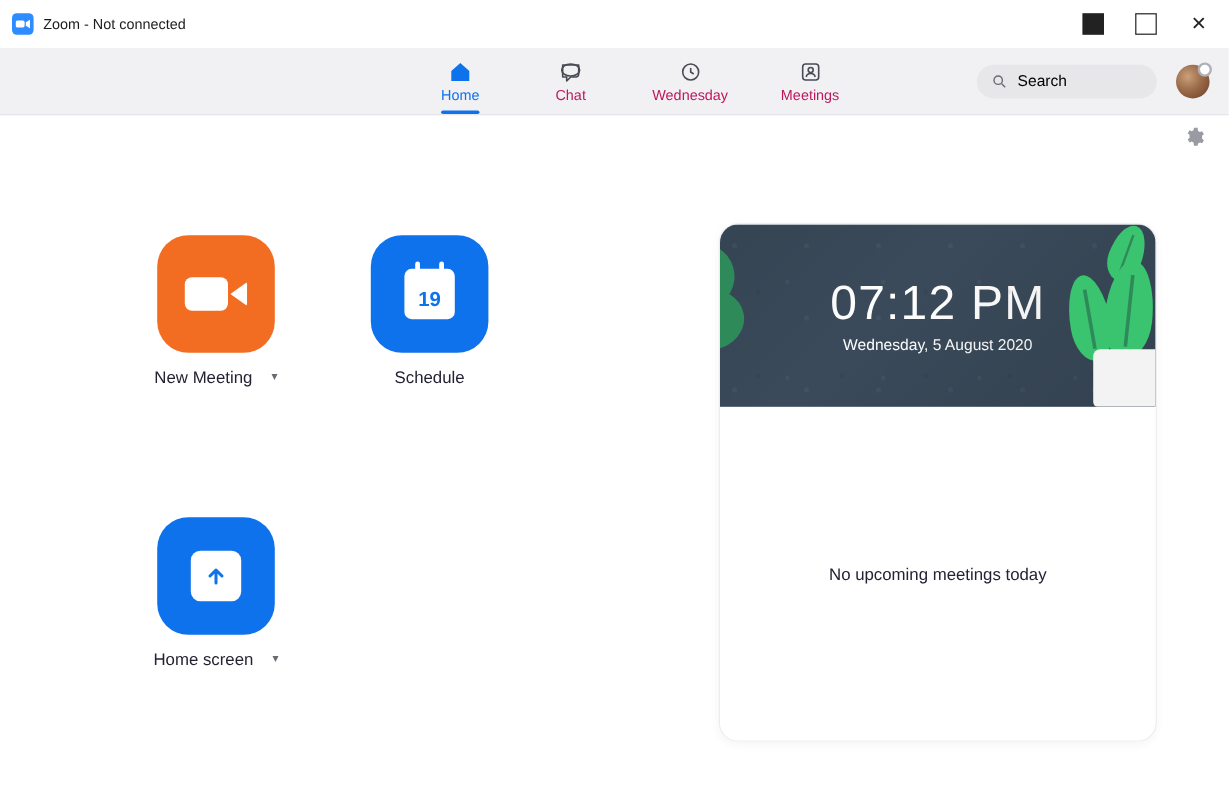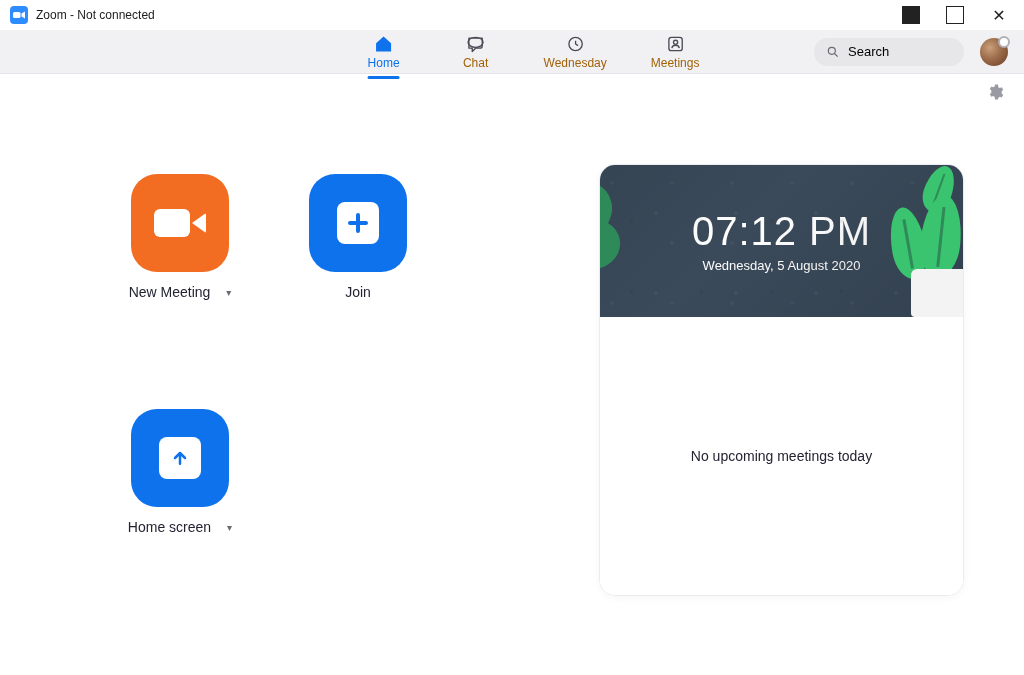--- a/index.html
+++ b/index.html
@@ -7,21 +7,21 @@
     font-family: -apple-system, BlinkMacSystemFont, "Segoe UI", Arial, sans-serif;
     background: #ffffff;
     width: 1024px;
     height: 675px;
     overflow: hidden;
     color: #232333;
   }
 
   
   .titlebar {
-    height: 30px;
+    height: 40px;
     display: flex;
     align-items: center;
     padding: 0 10px;
     background: #ffffff;
   }
   .titlebar .app-icon {
     width: 18px; height: 18px;
     background: #2d8cff;
     border-radius: 4px;
     display: flex; align-items: center; justify-content: center;
@@ -29,38 +29,38 @@
   }
   .titlebar .app-icon svg { width: 12px; height: 8px; fill: #fff; }
   .titlebar .title { font-size: 12px; color: #1c1c1c; }
   .titlebar .win-controls { margin-left: auto; display: flex; gap: 26px; align-items: center; padding-right: 6px; }
   .titlebar .win-controls span { font-size: 14px; color: #222; cursor: default; display: inline-flex; align-items: center; justify-content: center; width: 18px; height: 18px; }
   .win-controls .wc-square { width: 10px; height: 10px; border: 1px solid #222; display:inline-block; }
   .win-controls .wc-min { width: 12px; height: 1px; background: #222; display:inline-block; }
 
   
   .topnav {
-    height: 44px;
+    height: 56px;
     background: #f1f1f4;
     border-bottom: 1px solid #e5e5ea;
     display: flex;
     align-items: center;
     position: relative;
   }
   .nav-center {
     position: absolute;
     left: 50%;
     transform: translateX(-50%);
     display: flex;
     gap: 44px;
     padding-left: 35px;
   }
   .nav-item {
     display: flex; flex-direction: column; align-items: center;
-    font-size: 12px; color: #a16207; gap: 2px; cursor: pointer;
+    font-size: 12px; color: #be185d; gap: 2px; cursor: pointer;
     min-width: 48px;
   }
   .nav-item.active { color: #0e72ed; position: relative; }
   .nav-item.active::after {
     content: "";
     position: absolute;
     bottom: -9px;
     left: 50%;
     transform: translateX(-50%);
     width: 32px; height: 3px;
@@ -340,32 +340,31 @@
           <span class="body"></span>
             <span class="lens"></span>
         </span>
       </div>
       <div class="label">
         <span>New Meeting</span>
         <span class="chevron">▾</span>
       </div>
     </div>
 
+
     <div class="action">
       <div class="tile blue">
-        <span class="plus-wrap">
-            <span class="h"></span>
-            <span class="v"></span>
-          </span>
+        <span class="calendar-icon">
+          <span class="num">19</span>
+        </span>
       </div>
       <div class="label">
-        <span>Join</span>
-      </div>
-    </div>
-
+        <span>Schedule</span>
+      </div>
+    </div>
 
     <div class="action">
       <div class="tile blue">
         <span class="arrow-up-wrap">
           <svg viewBox="0 0 24 24">
               <path d="M12 19 V6 M6 12 L12 6 L18 12"></path>
             </svg>
         </span>
       </div>
       <div class="label">

